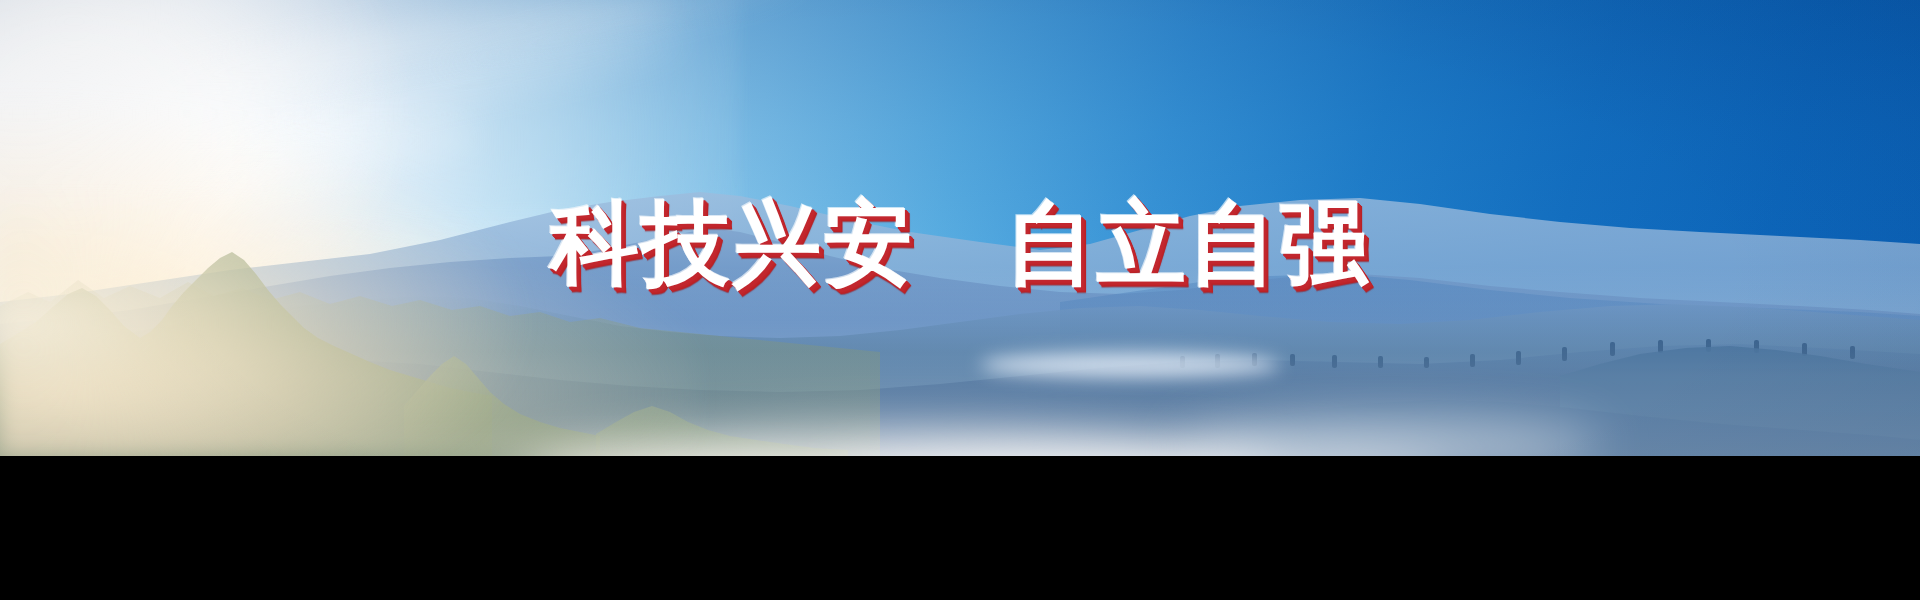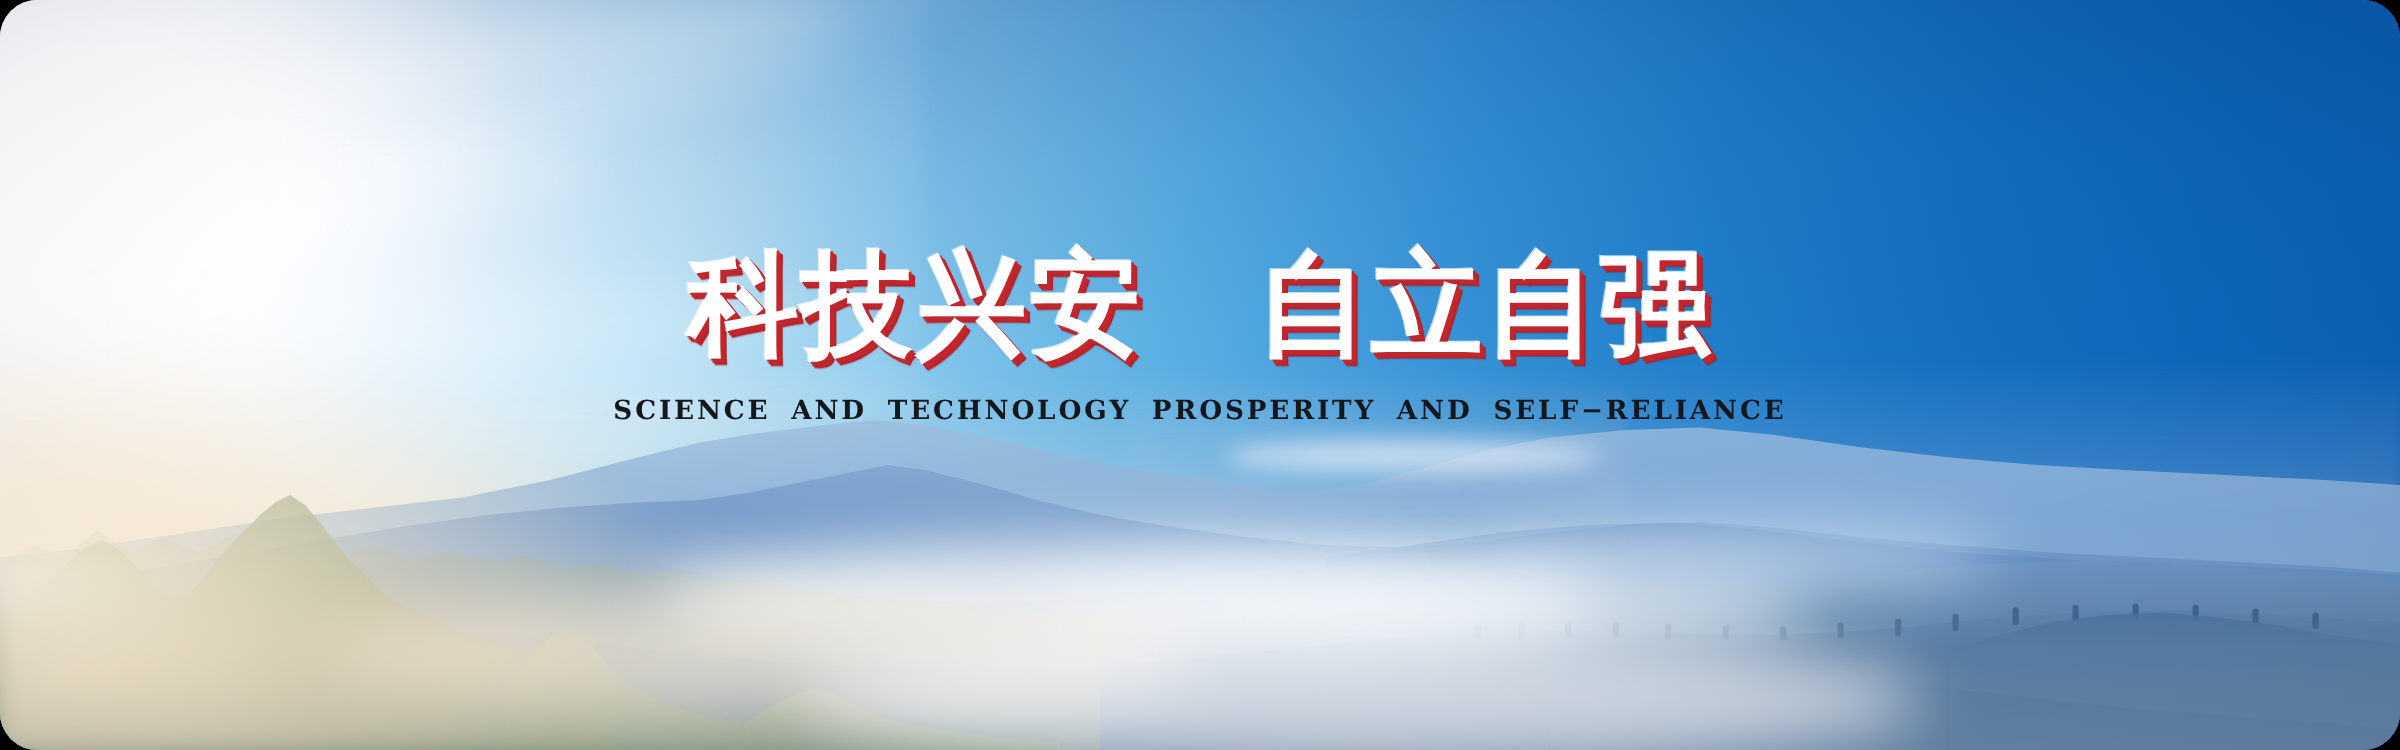--- a/index.html
+++ b/index.html
@@ -2,25 +2,24 @@
 <html lang="zh"><head>
 <meta charset="utf-8">
 <title>Banner</title>
 <style>
   html,body{margin:0;padding:0;background:#000;}
   body{font-family:"Liberation Sans",sans-serif;}
 
   #banner{
     position:relative;
     width:1920px;
-    height:600px;
+    height:456px;
     overflow:hidden;
     background:#d946ef;
     user-select:none;
-    border-radius:30px;
   }
 
   
   .sky{
     position:absolute; left:0; top:0; width:1920px; height:600px;
     background:
       linear-gradient(105deg,
         #f4fbfe 0%,
         #e6f4fb 9%,
         #cfe9f7 18%,
@@ -351,17 +350,16 @@
   <div class="mist m2"></div>
   <div class="mist m3"></div>
   <div class="mist m4"></div>
   <div class="mist m5"></div>
   <div class="fog-bottom"></div>
   <div class="fog-left"></div>
   <div class="glow-left-low"></div>
 
   <div class="text-block">
     <div class="main-title">科技兴安　自立自强</div>
-    <div class="sub-title">SCIENCE  AND  TECHNOLOGY  PROSPERITY  AND  SELF−RELIANCE</div>
   </div>
 
   <div class="vignette"></div>
 </div>
 
 </body></html>

